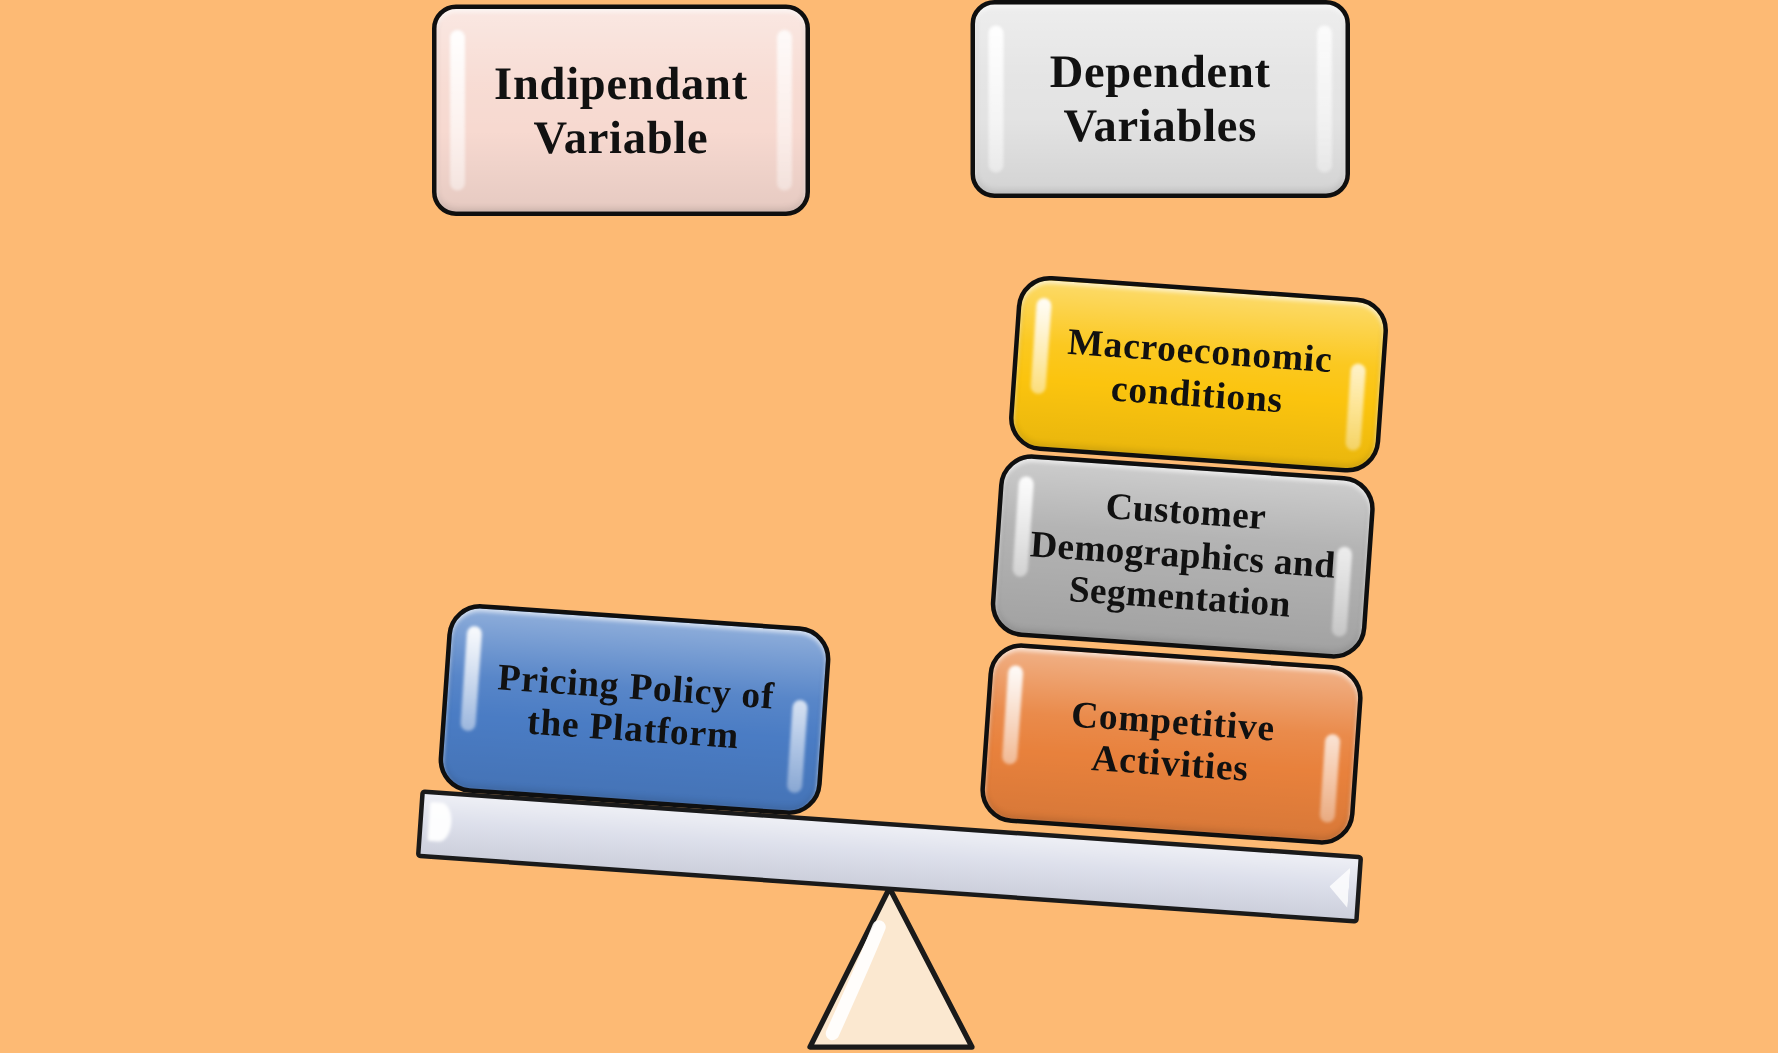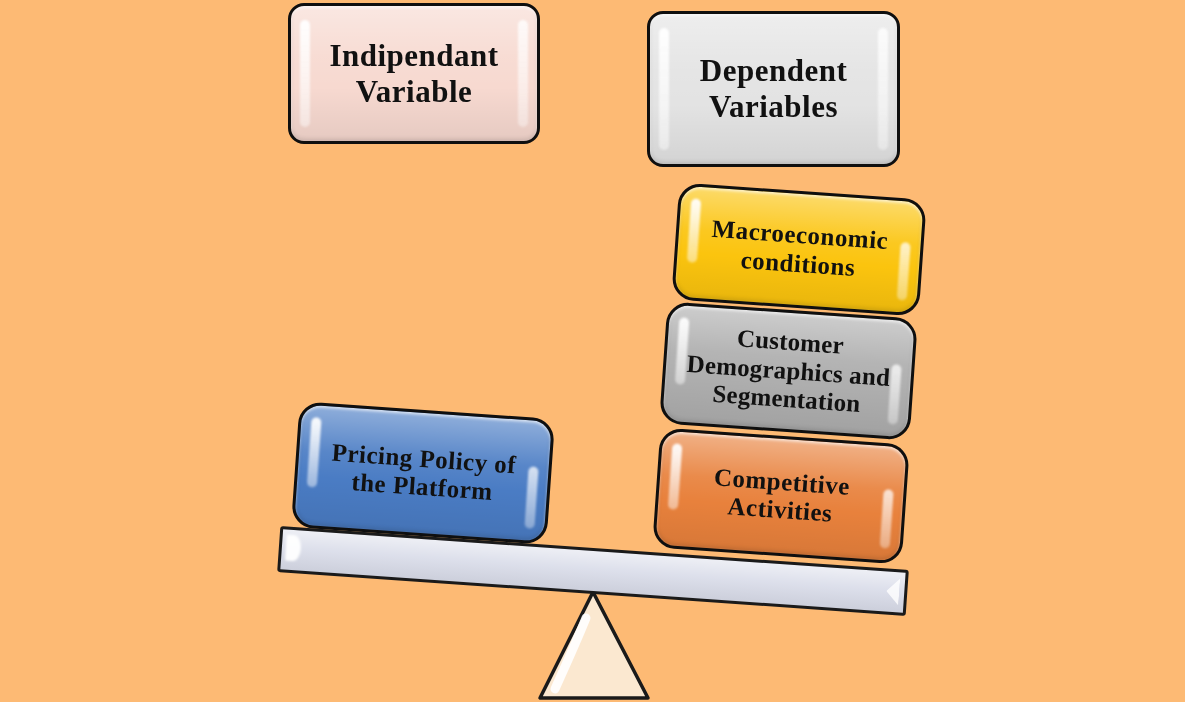--- a/index.html
+++ b/index.html
@@ -59,21 +59,21 @@
 
 <div class="canvas">
 
   <div class="box top-box" style="left: 288px; top: 3px; width: 252px; height: 141px; --box-color: #f7d9d0;">
     <span class="gloss gl-left-full"></span>
     <span class="gloss gl-right-full"></span>
     <span class="box-label">Indipendant
 Variable</span>
   </div>
 
-  <div class="box top-box" style="left: 647px; top: 11px; width: 253px; height: 156px; --box-color: #e3e3e3;">
+  <div class="box top-box" style="left: 647px; top: 0; width: 253px; height: 132px; --box-color: #e3e3e3;">
     <span class="gloss gl-left-full"></span>
     <span class="gloss gl-right-full"></span>
     <span class="box-label">Dependent
 Variables</span>
   </div>
 
   <svg class="fulcrum-svg" width="1185" height="702" viewBox="0 0 1185 702">
     <polygon points="593,592 540,698 648,698" fill="#fbe8d0" stroke="#1a1a1a" stroke-width="3.5" stroke-linejoin="round"></polygon>
     <path d="M586,618 C575,645 563,671 555,689" fill="none" stroke="#ffffff" stroke-width="9" stroke-linecap="round" opacity="0.9"></path>
   </svg>

